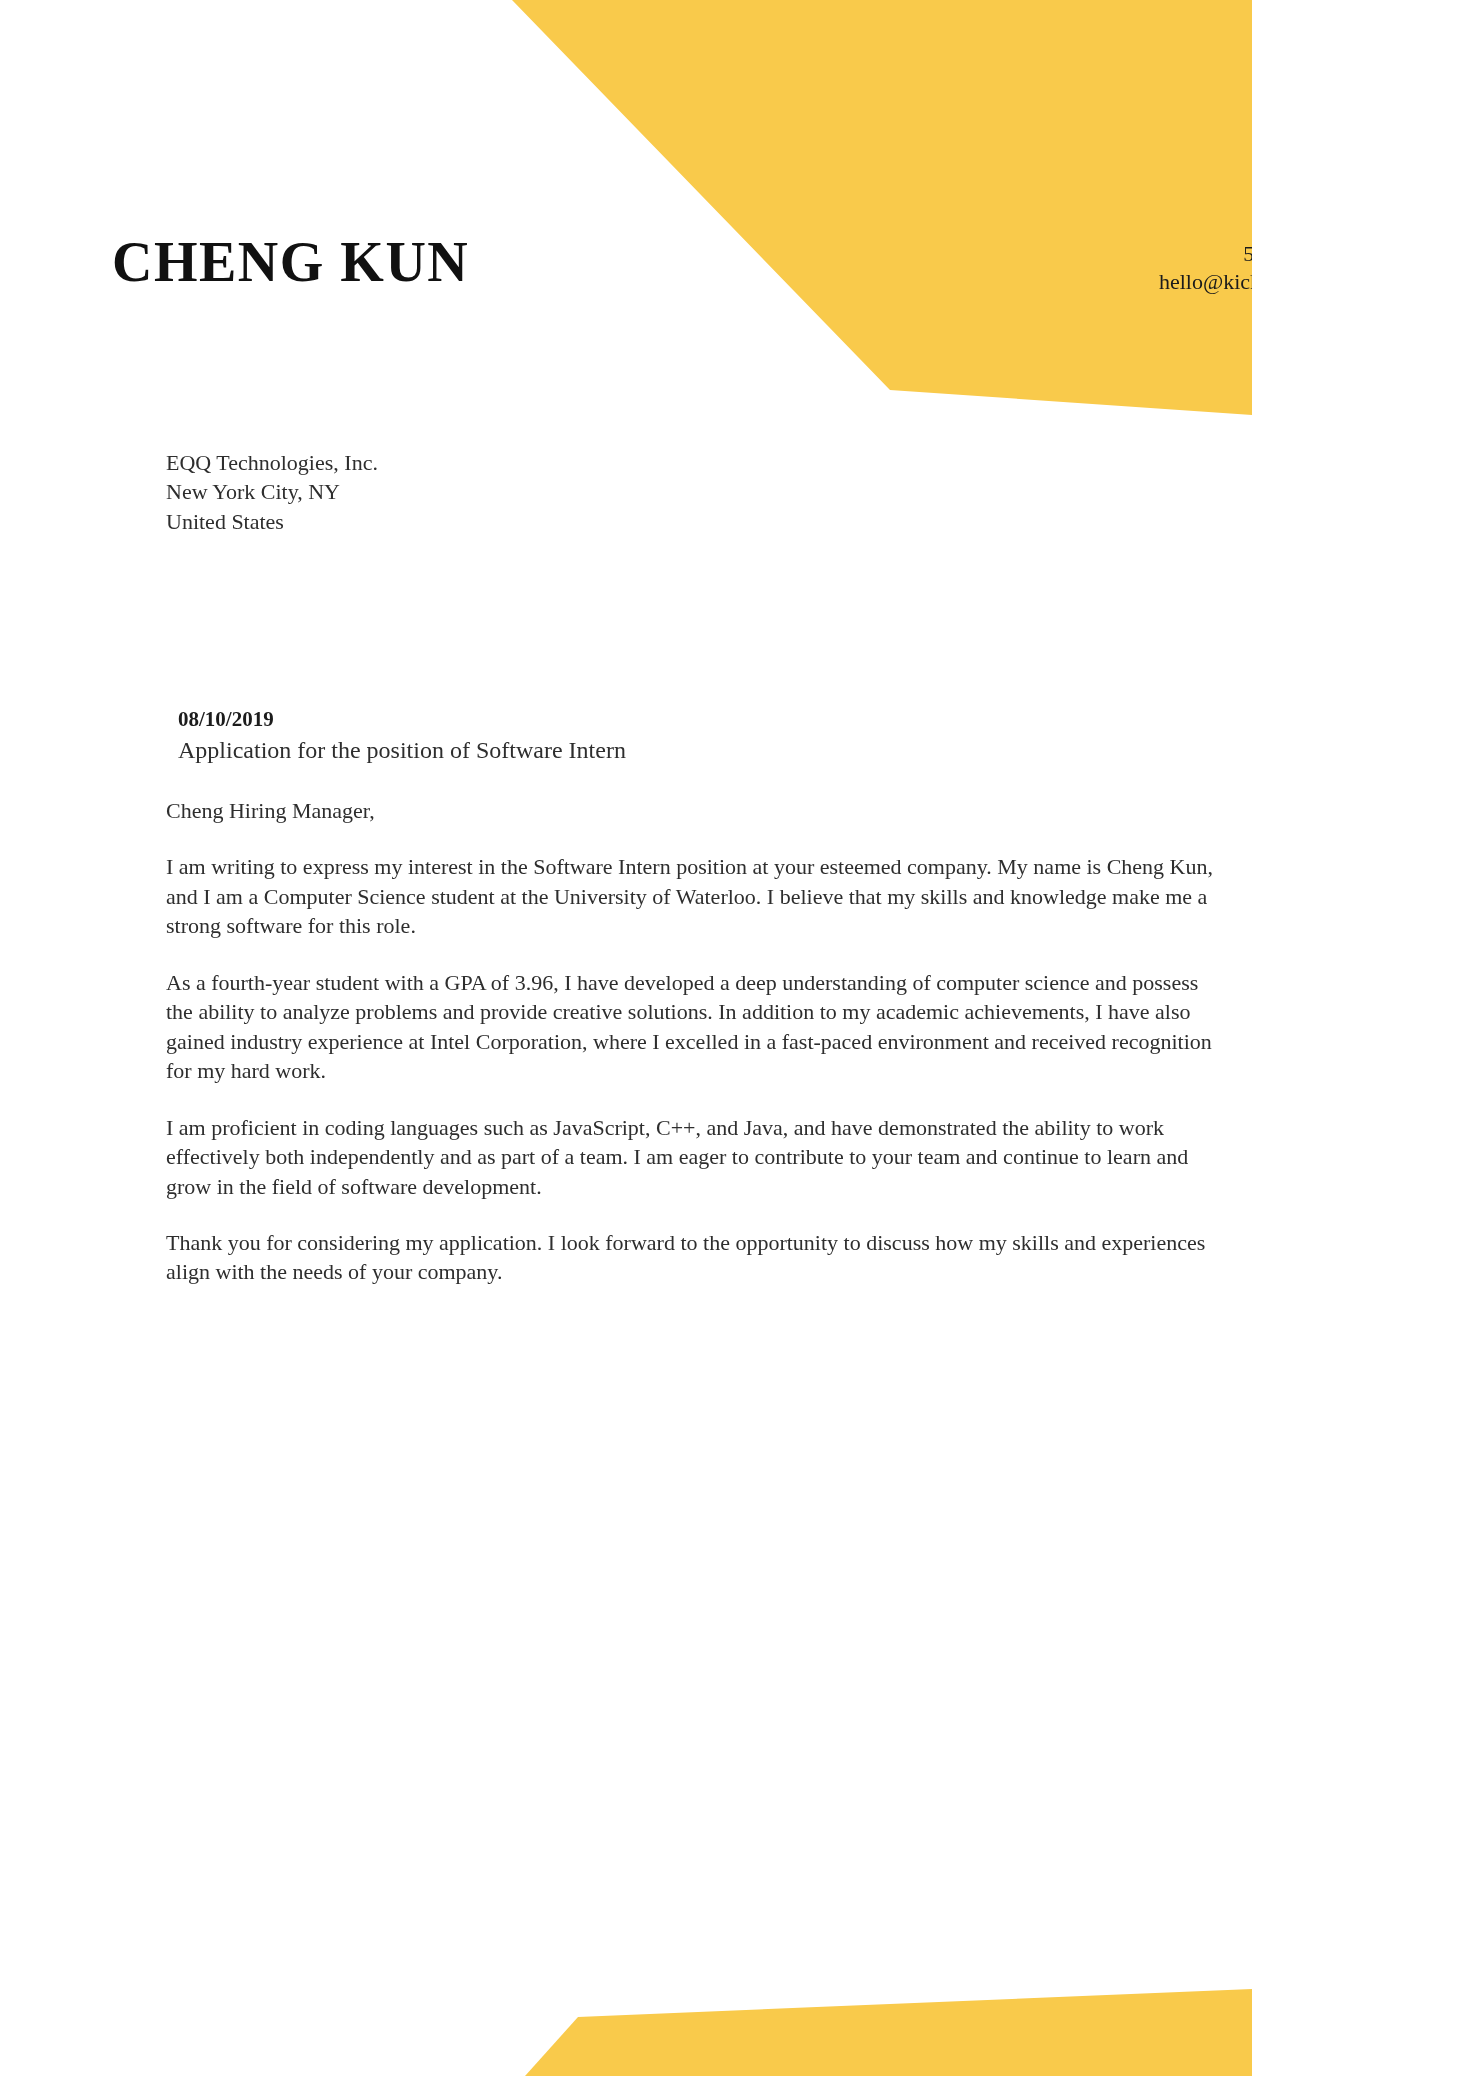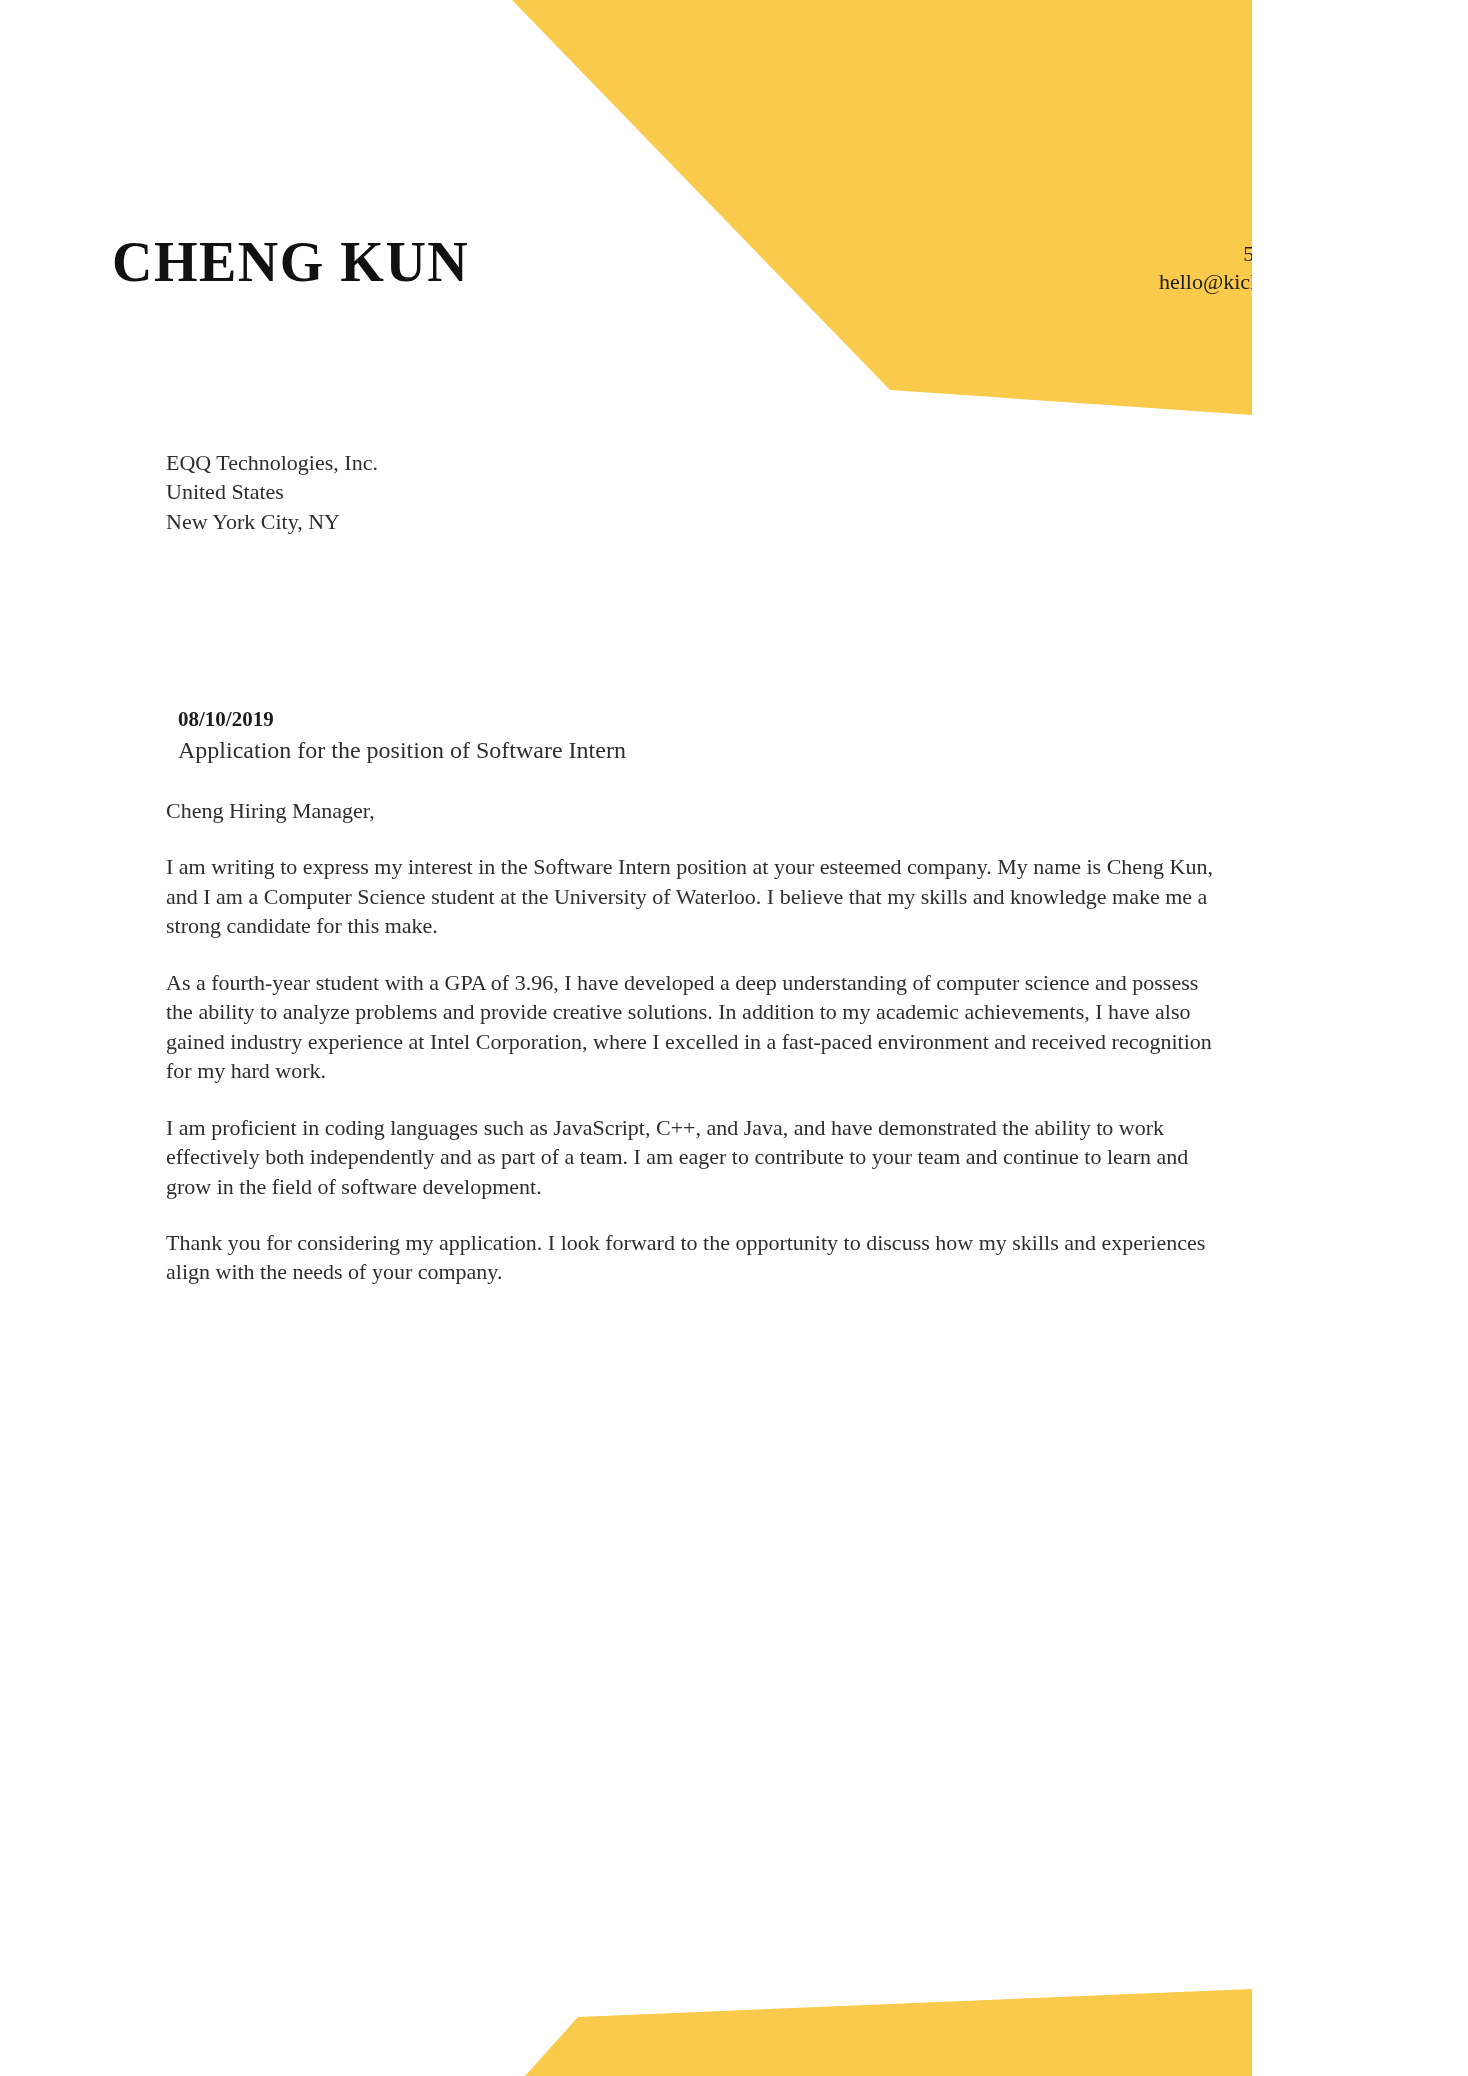--- a/index.html
+++ b/index.html
@@ -123,31 +123,31 @@
     <div class="contact">
       <div>555-555-5555</div>
       <div>hello@kickresume.com</div>
     </div>
   </div>
 
   <div class="letter">
 
     <div class="recipient">
       <div>EQQ Technologies, Inc.</div>
+      <div>New York City, NY</div>
       <div>United States</div>
-      <div>New York City, NY</div>
     </div>
 
     <div class="meta">
       <div class="date">08/10/2019</div>
       <div class="subject">Application for the position of Software Intern</div>
     </div>
 
     <div class="salutation">Cheng Hiring Manager,</div>
 
-    <div class="para">I am writing to express my interest in the Software Intern position at your esteemed company. My name is Cheng Kun, and I am a Computer Science student at the University of Waterloo. I believe that my skills and knowledge make me a strong candidate for this make.</div>
+    <div class="para">I am writing to express my interest in the Software Intern position at your esteemed company. My name is Cheng Kun, and I am a Computer Science student at the University of Waterloo. I believe that my skills and knowledge make me a strong software for this role.</div>
     <div class="para">As a fourth-year student with a GPA of 3.96, I have developed a deep understanding of computer science and possess the ability to analyze problems and provide creative solutions. In addition to my academic achievements, I have also gained industry experience at Intel Corporation, where I excelled in a fast-paced environment and received recognition for my hard work.</div>
     <div class="para">I am proficient in coding languages such as JavaScript, C++, and Java, and have demonstrated the ability to work effectively both independently and as part of a team. I am eager to contribute to your team and continue to learn and grow in the field of software development.</div>
     <div class="para">Thank you for considering my application. I look forward to the opportunity to discuss how my skills and experiences align with the needs of your company.</div>
 
 
   </div>
 </div>
 
 </body></html>

